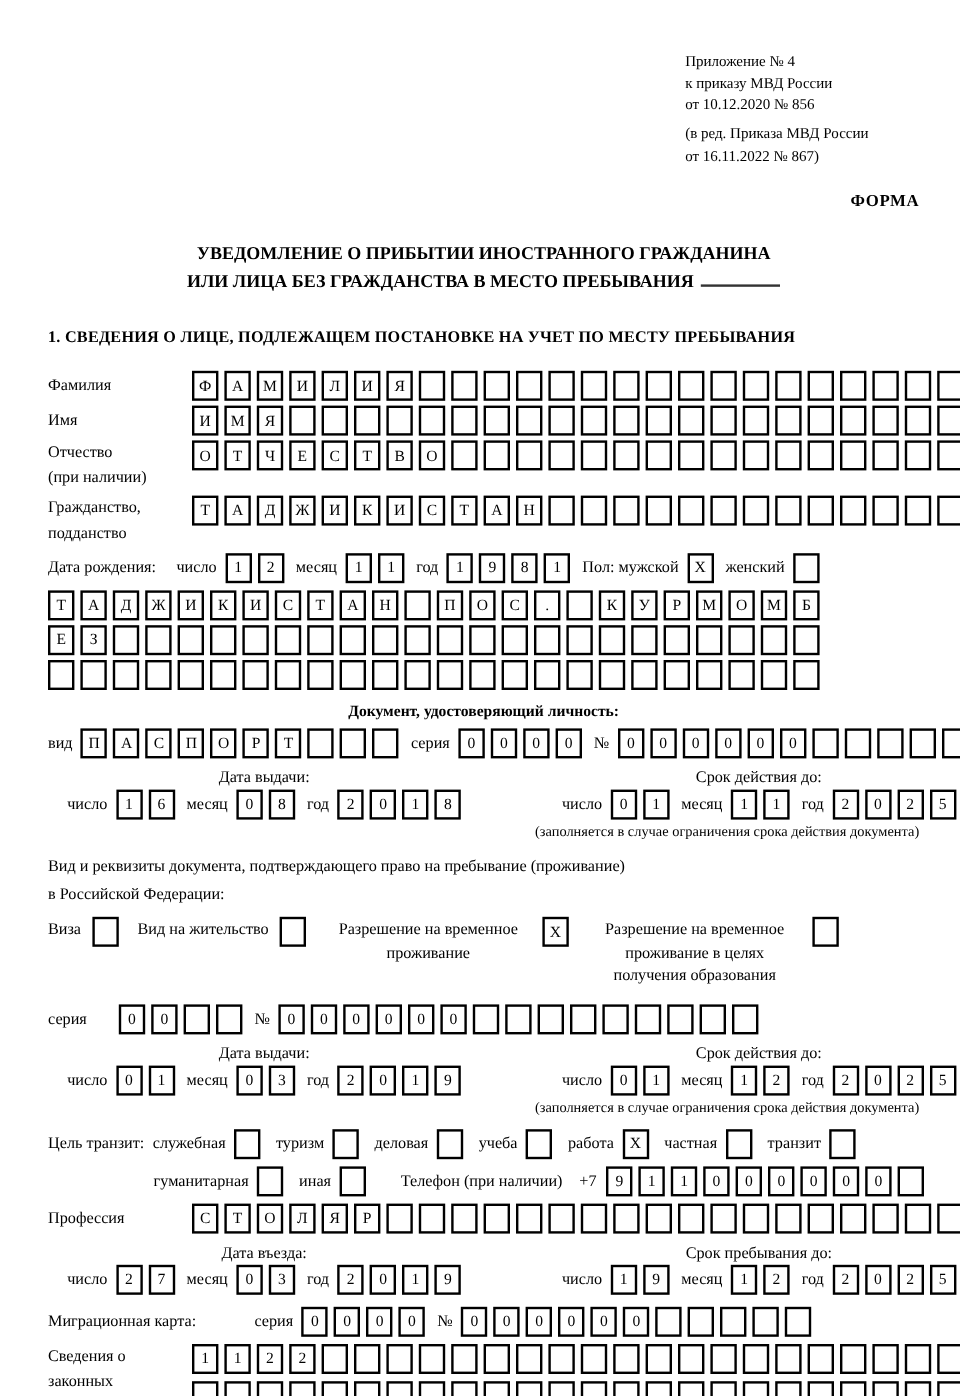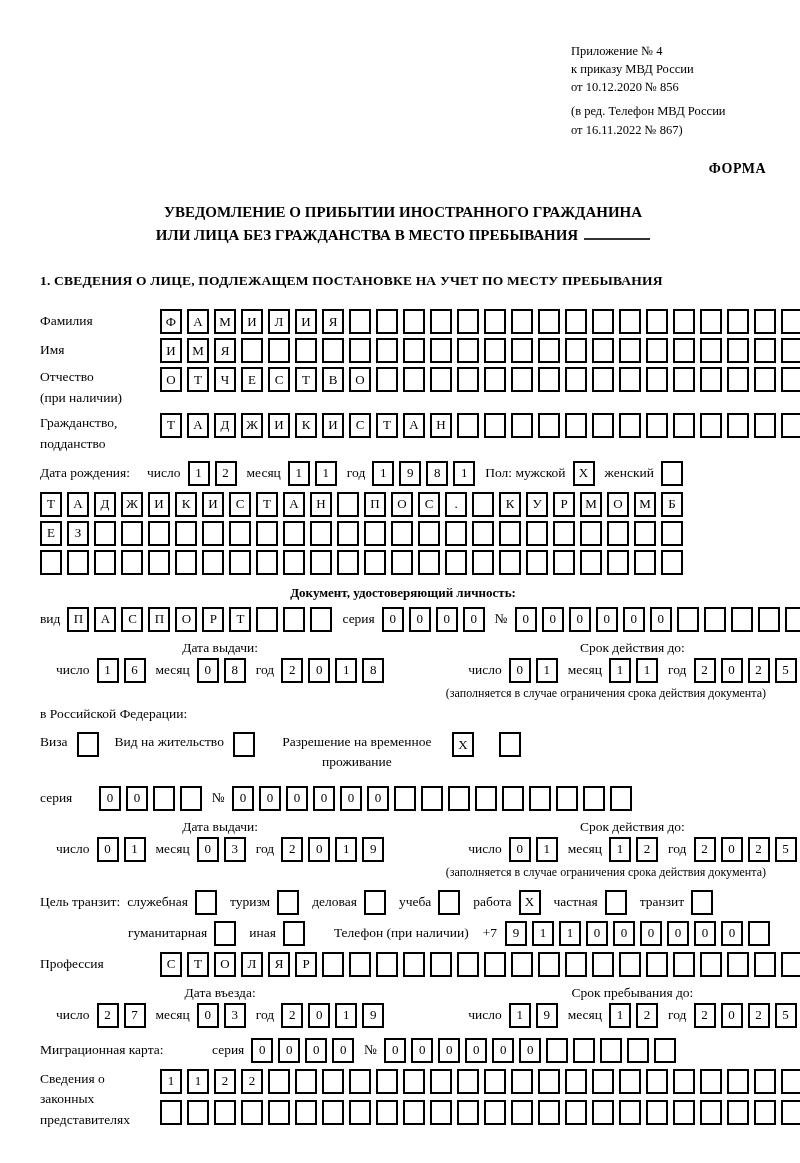--- a/index.html
+++ b/index.html
@@ -55,21 +55,21 @@
 </head>
 <body>
 
 <div class="page">
 
   <div class="annex">
     <div>Приложение № 4</div>
     <div>к приказу МВД России</div>
     <div>от 10.12.2020 № 856</div>
     <div class="amend">
-      <div>(в ред. Телефон МВД России</div>
+      <div>(в ред. Приказа МВД России</div>
       <div>от 16.11.2022 № 867)</div>
     </div>
   </div>
 
   <div class="forma">ФОРМА</div>
 
   <div class="title">
     <div>УВЕДОМЛЕНИЕ О ПРИБЫТИИ ИНОСТРАННОГО ГРАЖДАНИНА</div>
     <div><span>ИЛИ ЛИЦА БЕЗ ГРАЖДАНСТВА В МЕСТО ПРЕБЫВАНИЯ</span><span class="title-underline"></span></div>
   </div>
@@ -390,29 +390,31 @@
             <span class="cell">2</span>
             <span class="cell">0</span>
             <span class="cell">2</span>
             <span class="cell">5</span>
           </div>
       </div>
     </div>
   </div>
   <div class="fill-note">(заполняется в случае ограничения срока действия документа)</div>
 
+  <div class="plain-line">Вид и реквизиты документа, подтверждающего право на пребывание (проживание)</div>
   <div class="plain-line" style="margin-top:2px;">в Российской Федерации:</div>
 
   <div class="resid-opts">
     <span class="ro-label">Виза</span>
     <span class="checkbox"></span>
     <span class="ro-label">Вид на жительство</span>
     <span class="checkbox"></span>
     <span class="ro-label ro-center ro-w165">Разрешение на временное проживание</span>
     <span class="checkbox">X</span>
+    <span class="ro-label ro-center ro-w185">Разрешение на временное проживание в целях получения образования</span>
     <span class="checkbox"></span>
   </div>
 
   <div class="row series-row">
     <span class="inline-lbl first" style="width:52px;">серия</span>
     <div class="cells">
         <span class="cell">0</span>
         <span class="cell">0</span>
         <span class="cell"></span>
         <span class="cell"></span>

